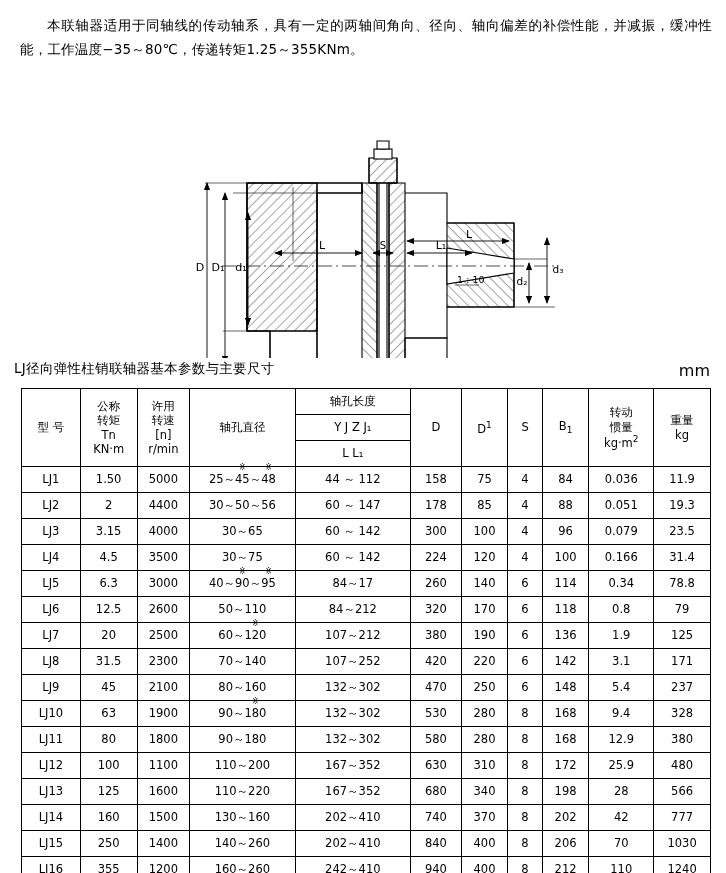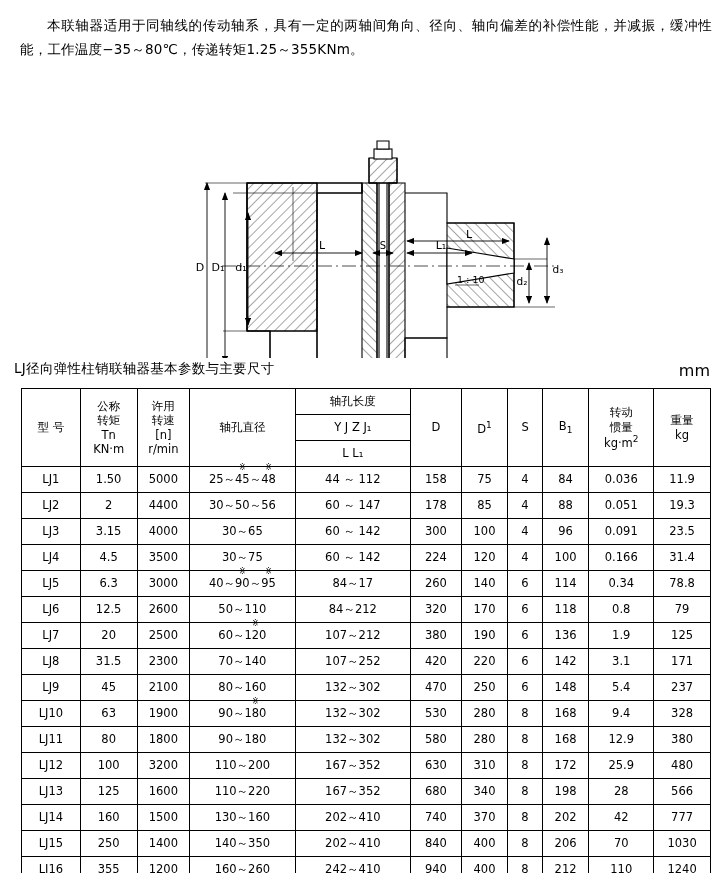--- a/index.html
+++ b/index.html
@@ -319,21 +319,21 @@
         <tr>
           <td class="model">LJ3</td>
           <td>3.15</td>
           <td>4000</td>
           <td>30～65</td>
           <td>60 ～ 142</td>
           <td>300</td>
           <td>100</td>
           <td>4</td>
           <td>96</td>
-          <td>0.091</td>
+          <td>0.079</td>
           <td>23.5</td>
         </tr>
         <tr>
           <td class="model">LJ4</td>
           <td>4.5</td>
           <td>3500</td>
           <td>30～75</td>
           <td>60 ～ 142</td>
           <td>224</td>
           <td>120</td>
@@ -429,21 +429,21 @@
           <td>580</td>
           <td>280</td>
           <td>8</td>
           <td>168</td>
           <td>12.9</td>
           <td>380</td>
         </tr>
         <tr>
           <td class="model">LJ12</td>
           <td>100</td>
-          <td>3200</td>
+          <td>1100</td>
           <td>110～200</td>
           <td>167～352</td>
           <td>630</td>
           <td>310</td>
           <td>8</td>
           <td>172</td>
           <td>25.9</td>
           <td>480</td>
         </tr>
         <tr>
@@ -469,21 +469,21 @@
           <td>370</td>
           <td>8</td>
           <td>202</td>
           <td>42</td>
           <td>777</td>
         </tr>
         <tr>
           <td class="model">LJ15</td>
           <td>250</td>
           <td>1400</td>
-          <td>140～350</td>
+          <td>140～260</td>
           <td>202～410</td>
           <td>840</td>
           <td>400</td>
           <td>8</td>
           <td>206</td>
           <td>70</td>
           <td>1030</td>
         </tr>
         <tr>
           <td class="model">LJ16</td>

